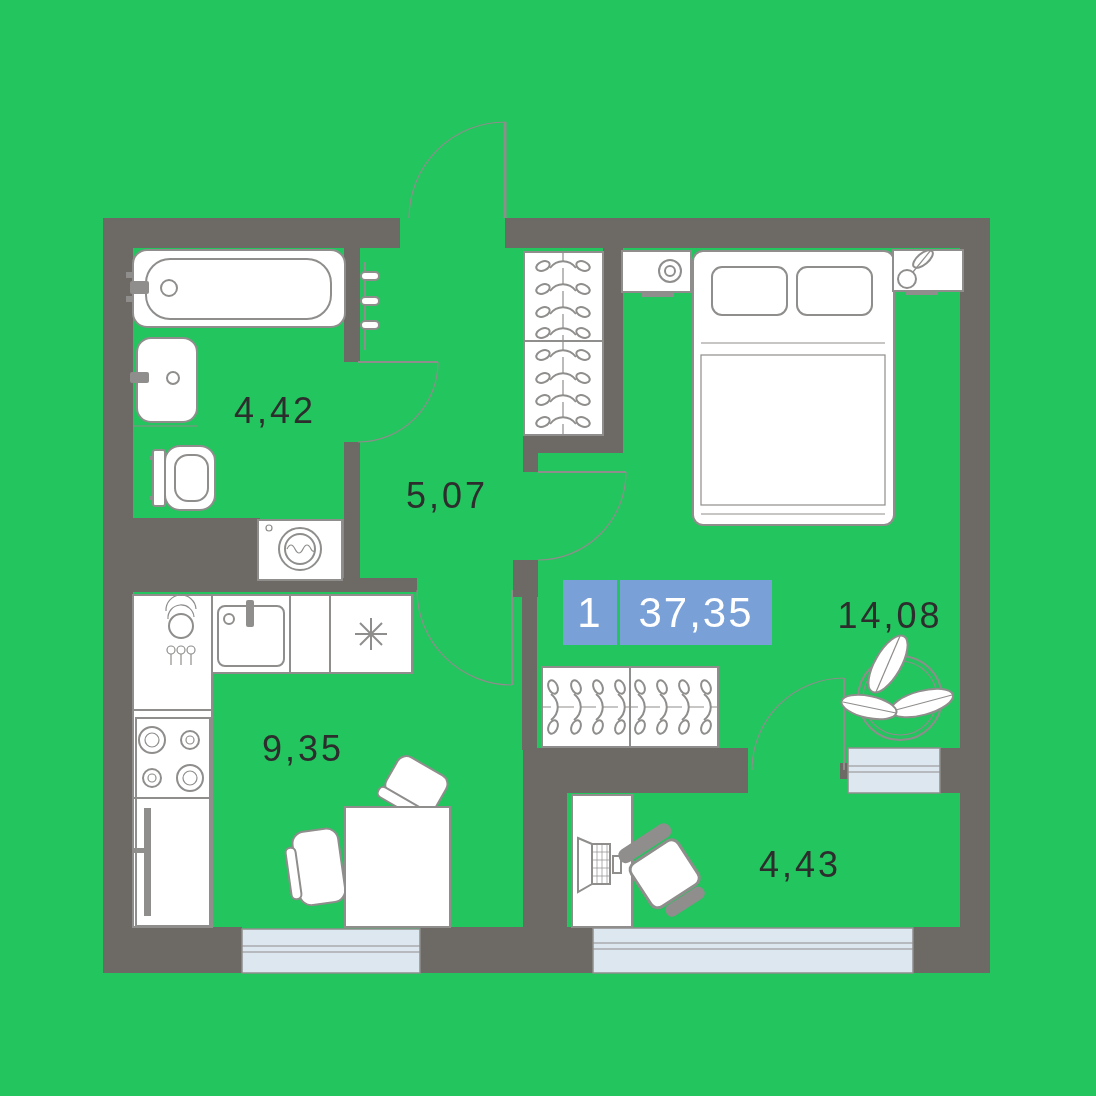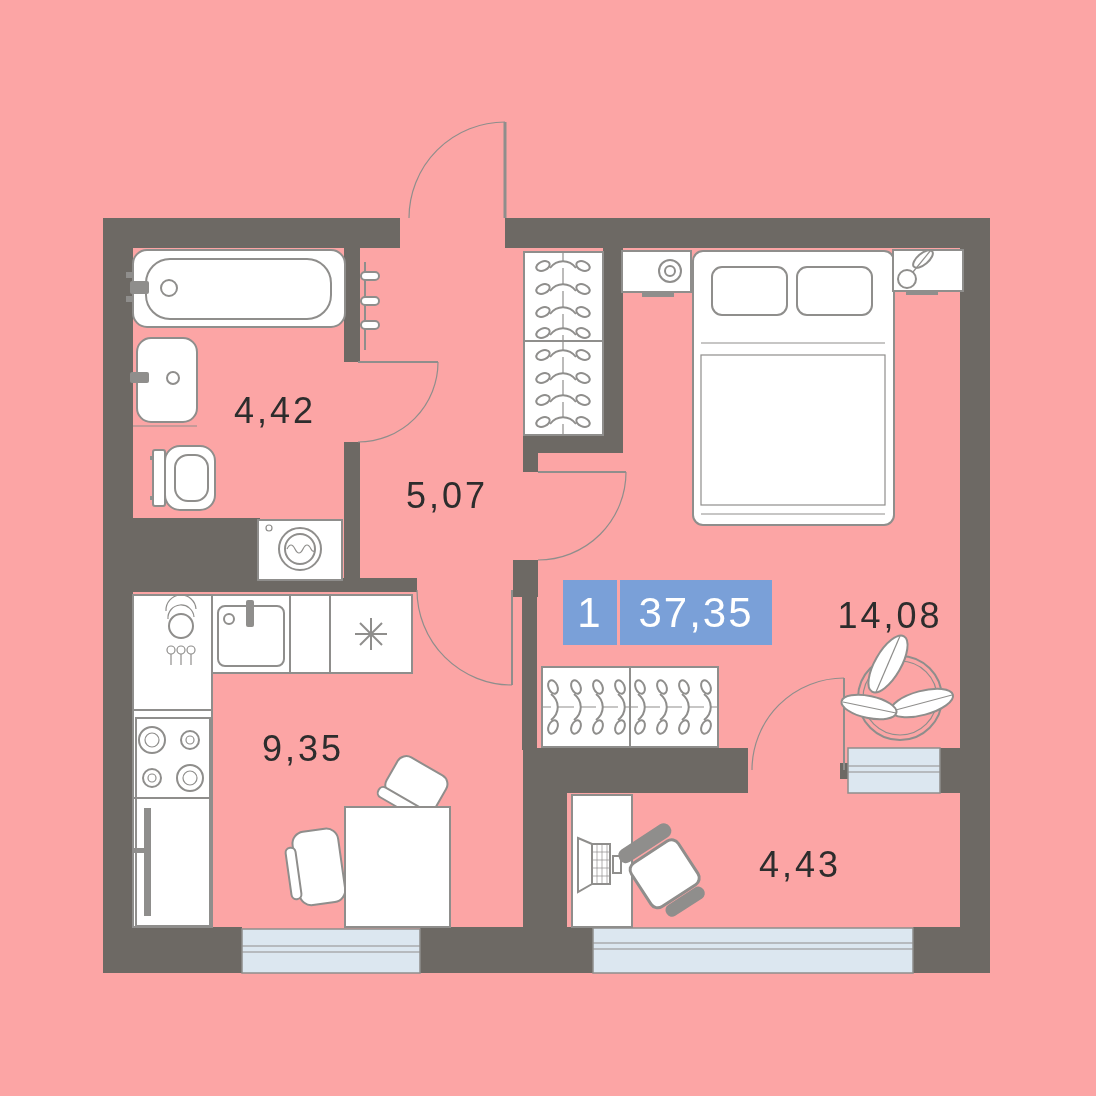--- a/index.html
+++ b/index.html
@@ -1,16 +1,16 @@
 <!DOCTYPE html>
 <html style="--wall: #6d6964; --line: #8f8e8c; --window: #dce7f0; --badge: #7aa0d8; --text: #2d2d2d;"><head>
 <meta charset="utf-8">
 <style>
   html,body{margin:0;padding:0;background:#fff;}
-  .stage{width:1096px;height:1096px;position:relative;background:#fca5a5;overflow:hidden;}
+  .stage{width:1096px;height:1096px;position:relative;background:#22c55e;overflow:hidden;}
   svg{display:block;}
   .wall{fill:var(--wall);stroke:none;}
   .ln{stroke:var(--line);stroke-width:2;fill:none;}
   .lnthin{stroke:var(--line);stroke-width:1.2;fill:none;}
   .furn{fill:#fff;stroke:var(--line);stroke-width:2;}
   .furn3{fill:#fff;stroke:var(--line);stroke-width:3;}
   .gray{fill:var(--line);stroke:none;}
   .win{fill:var(--window);stroke:var(--line);stroke-width:1.5;}
   .lbl{font-family:"Liberation Sans",sans-serif;font-size:36px;letter-spacing:3px;fill:var(--text);}
   .badge{fill:var(--badge);}

